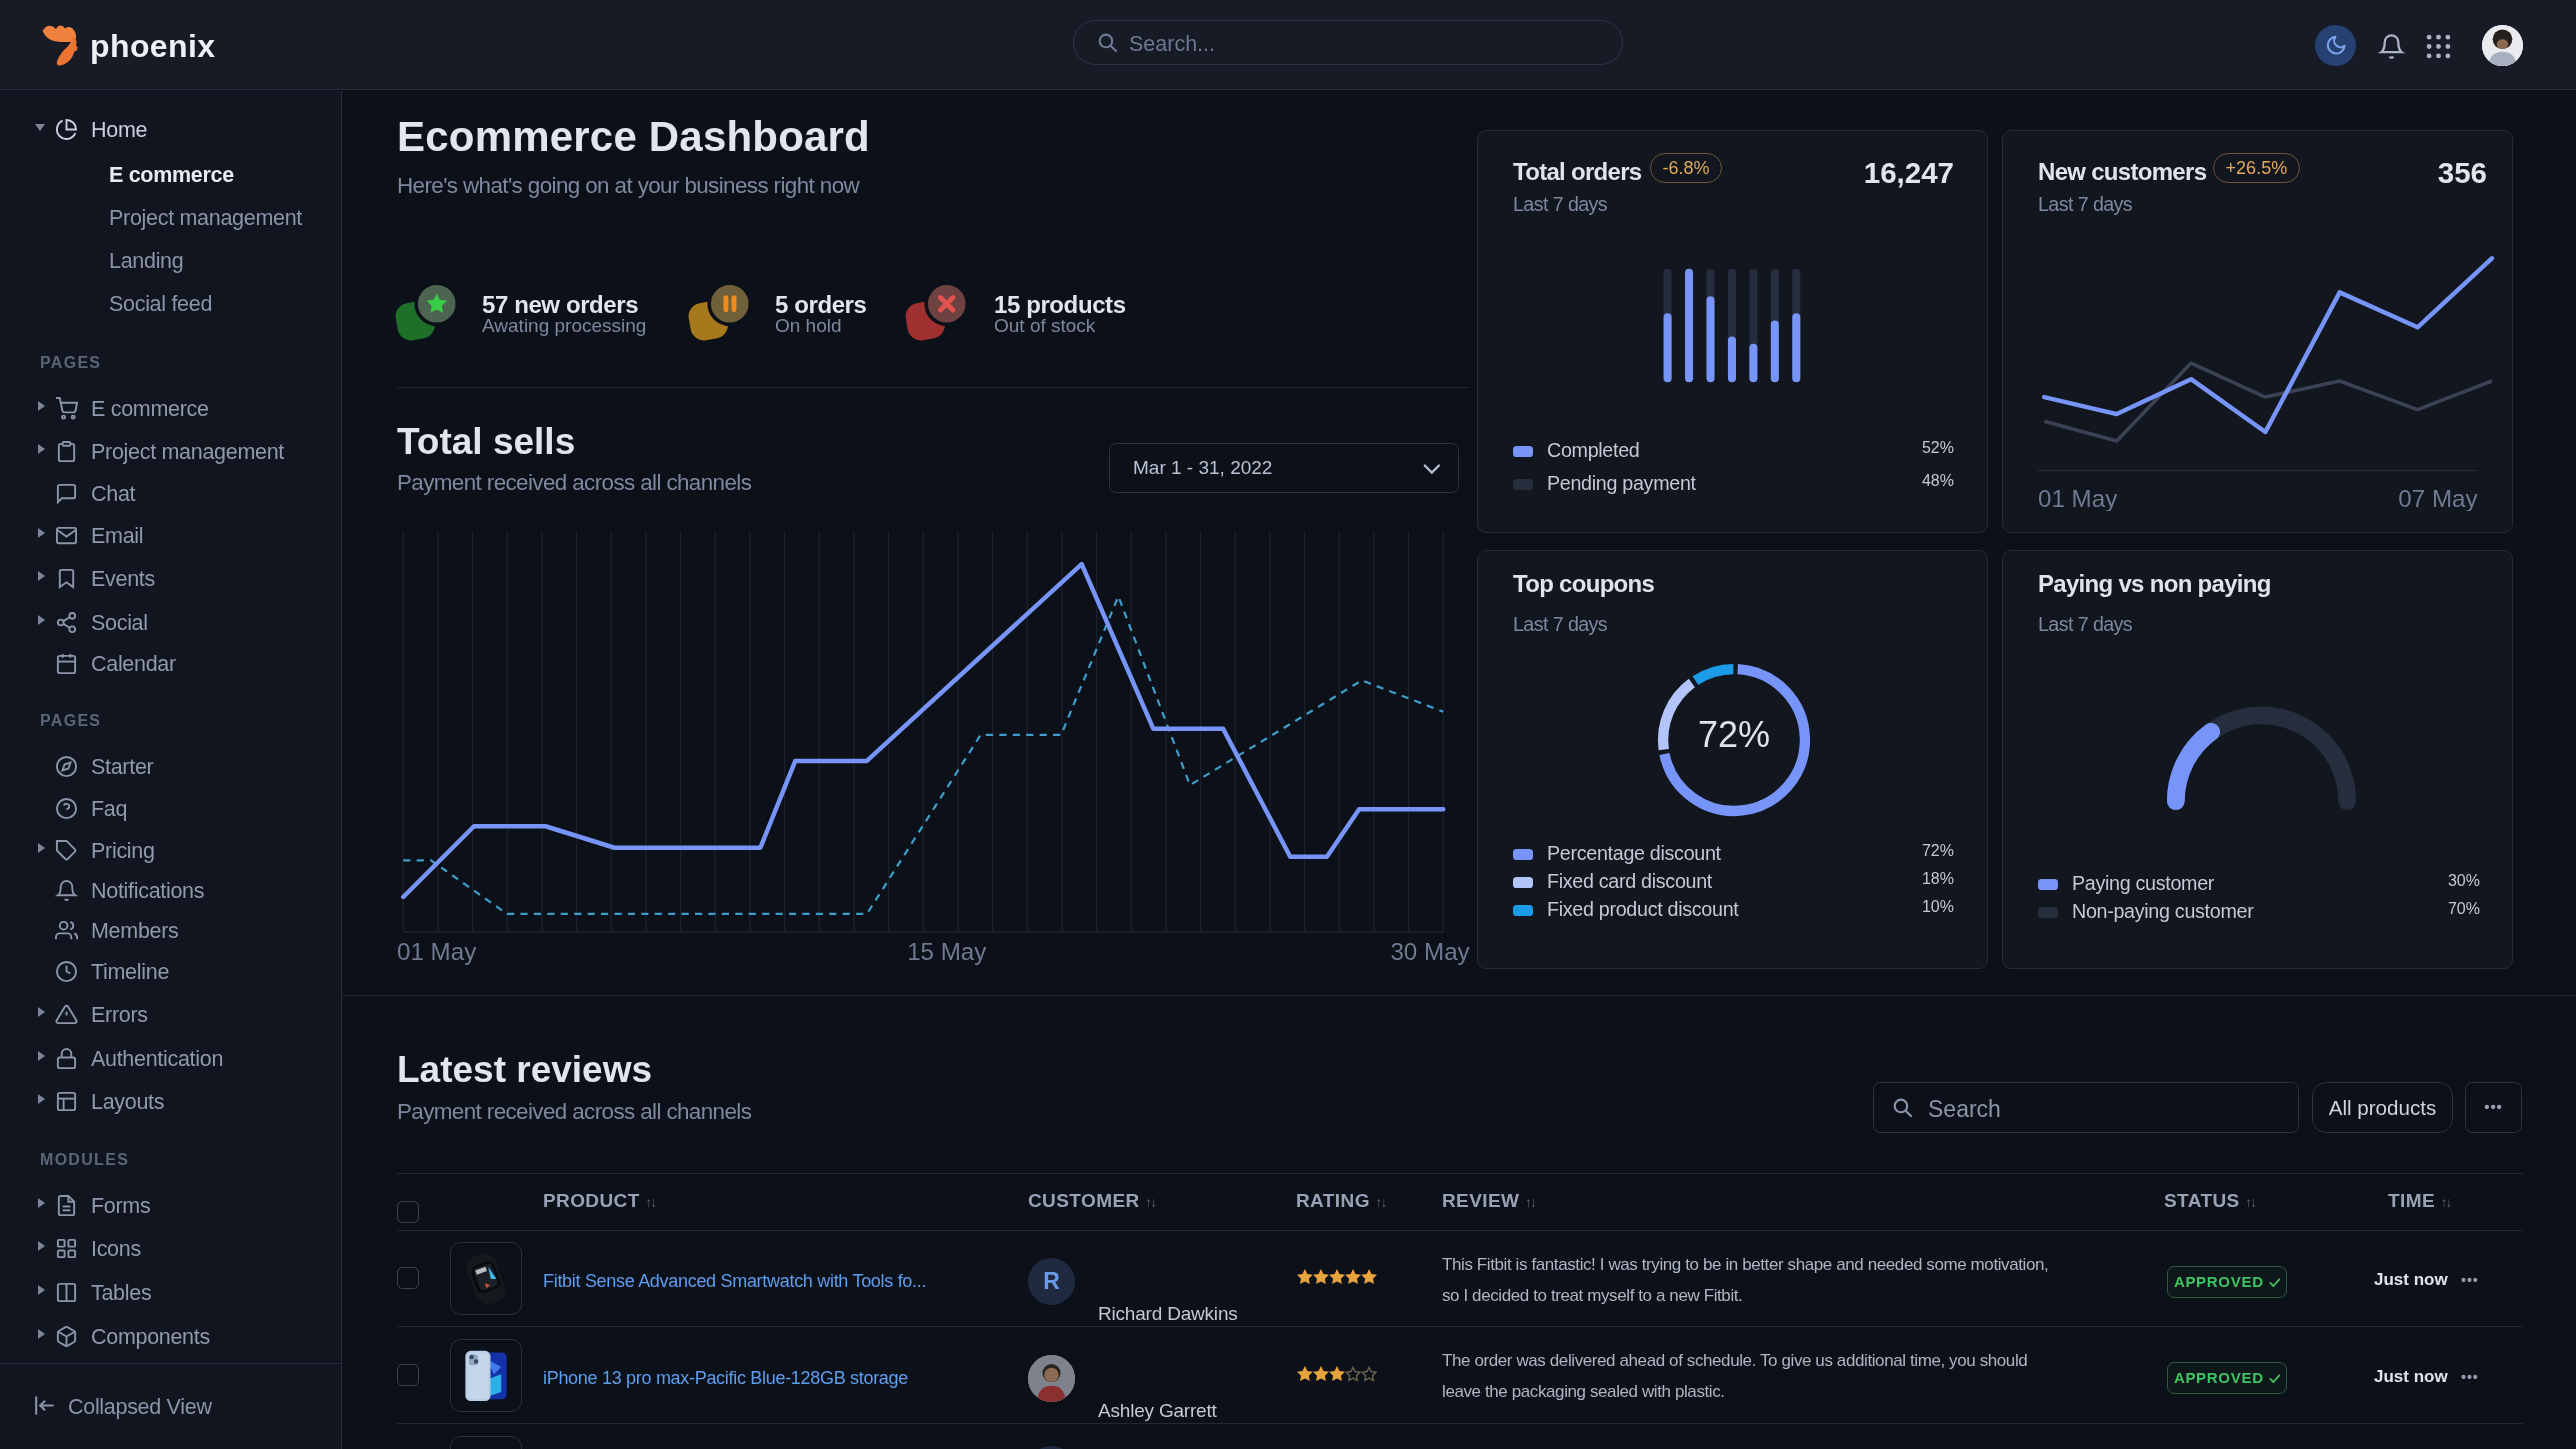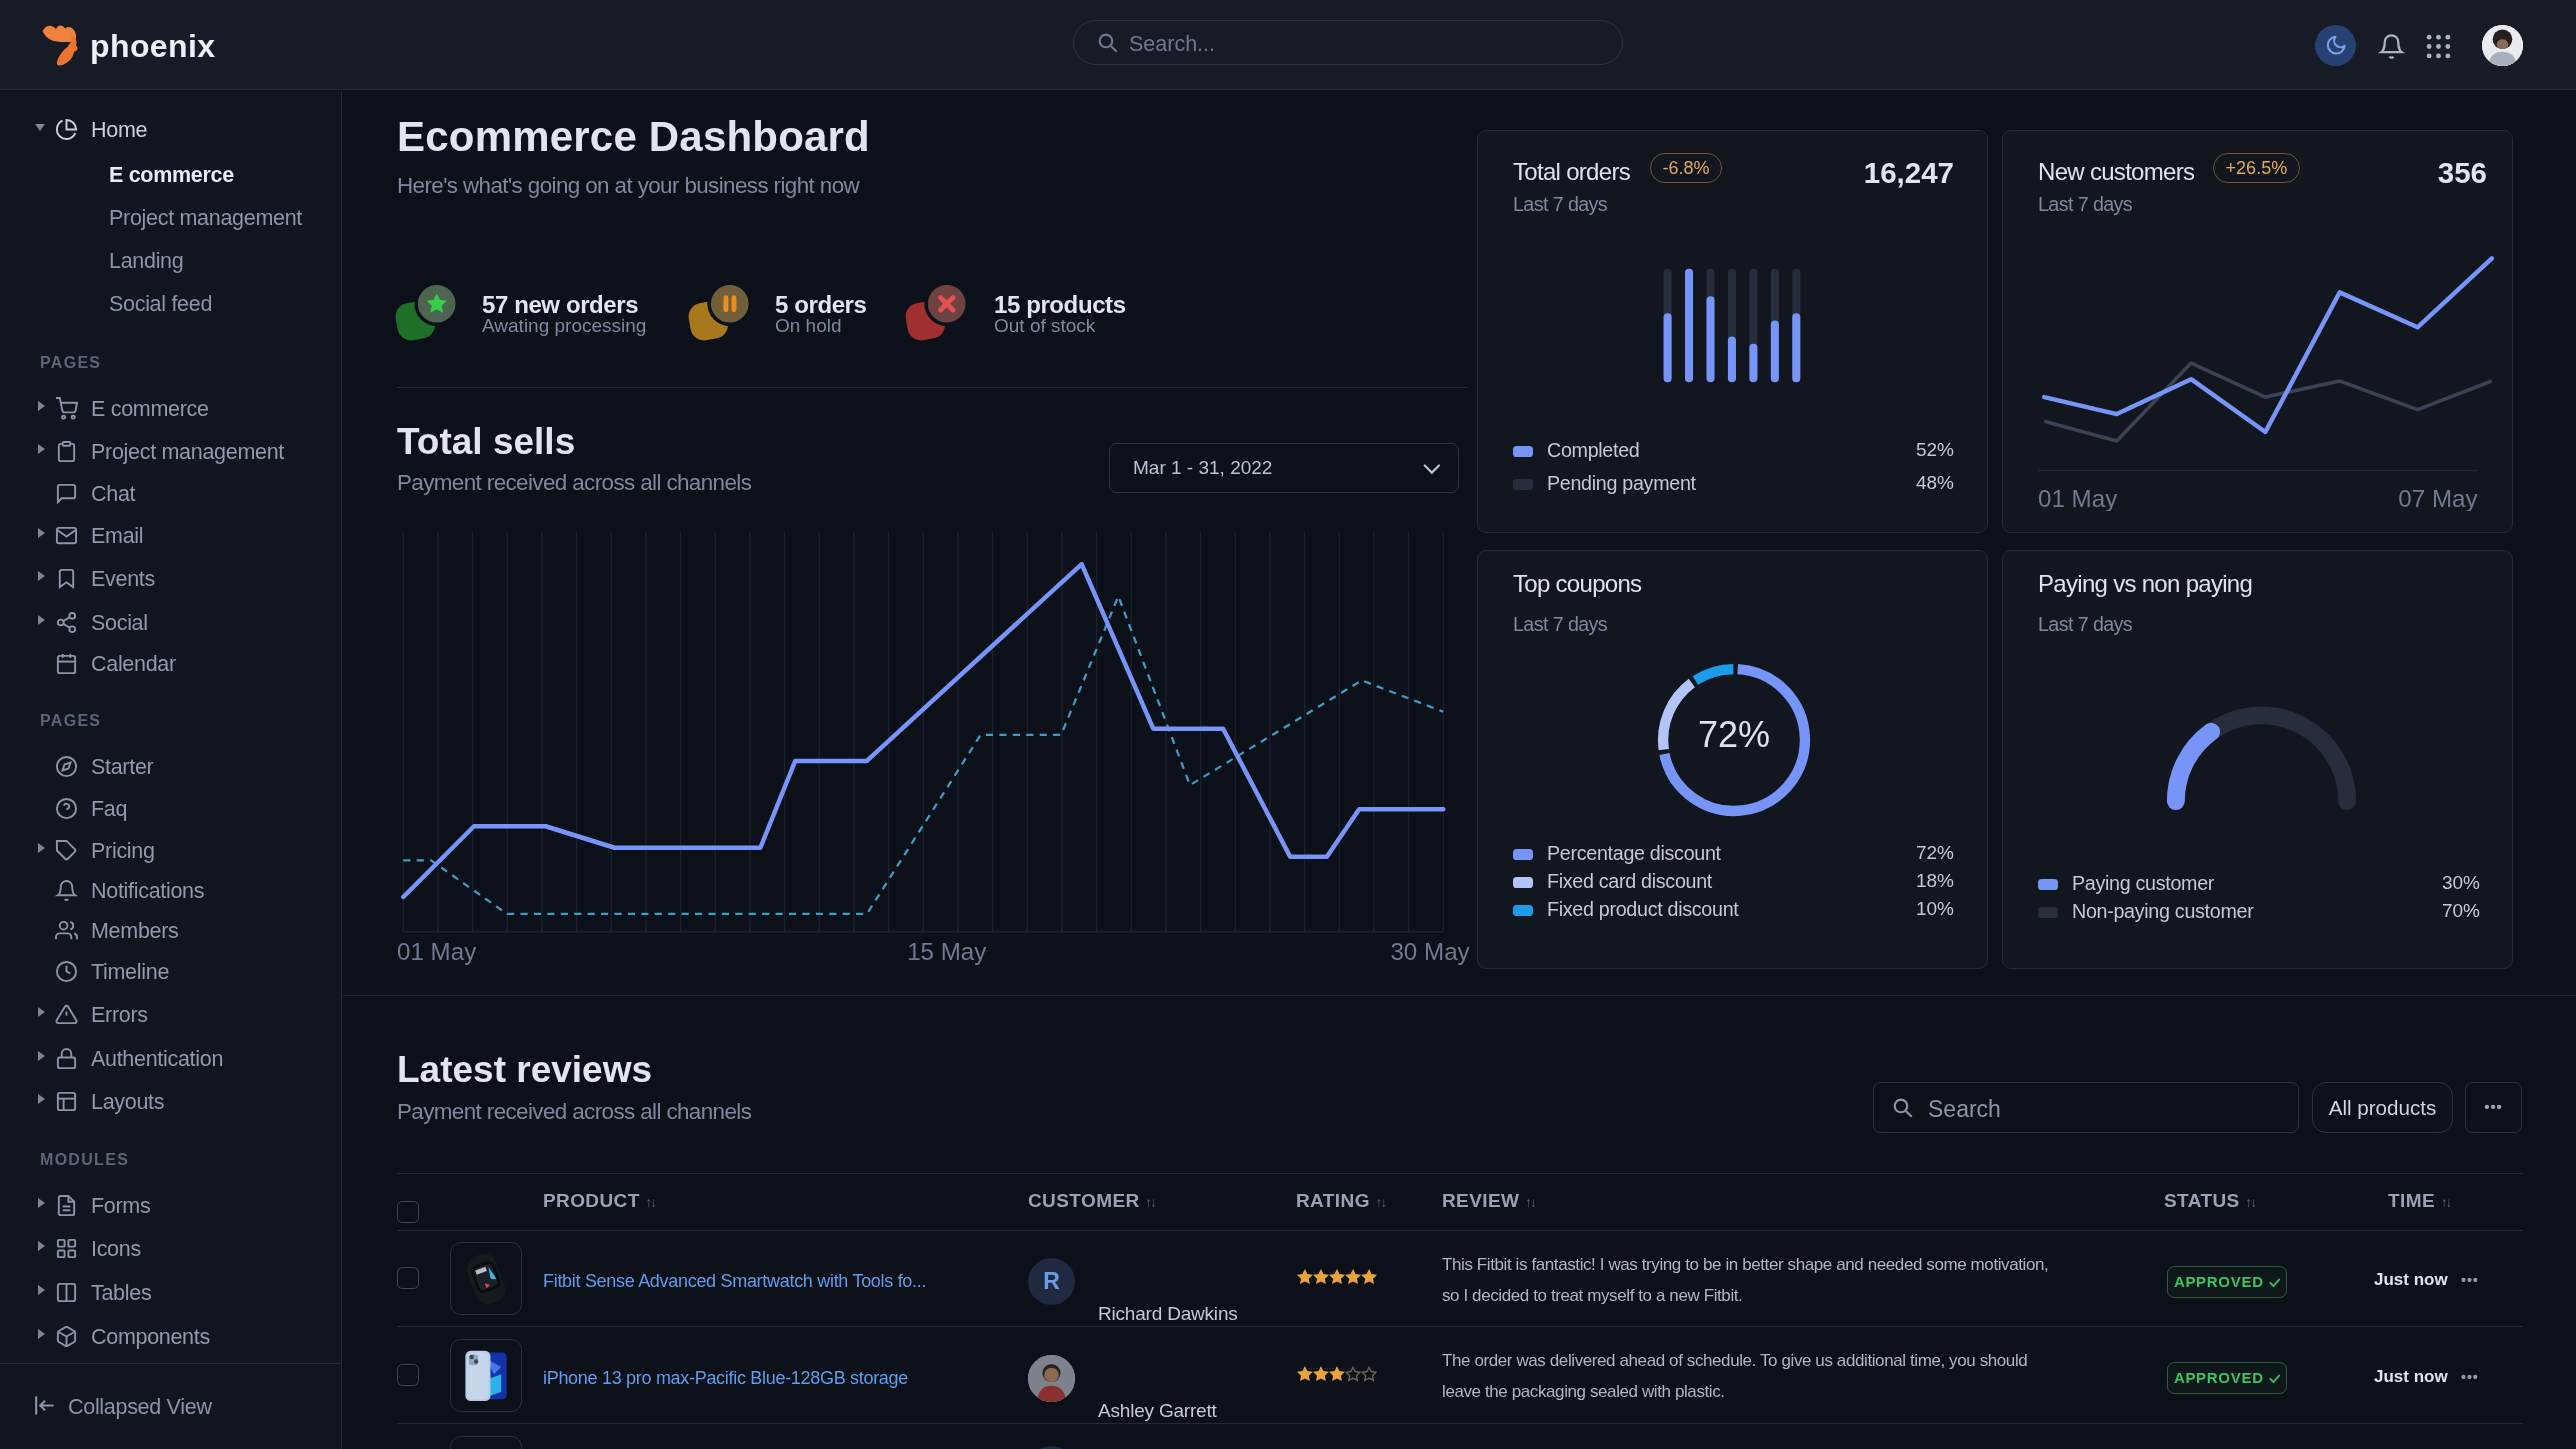--- a/index.html
+++ b/index.html
@@ -21,26 +21,26 @@
 .navitem .car { position:absolute; left:38px; top:6.3px; width:0; height:0; border-left:7.2px solid #7d8598; border-top:5.4px solid transparent; border-bottom:5.4px solid transparent; }
 .navitem svg { position:absolute; left:55px; top:1.8px; width:23px; height:23px; }
 .subitem { position:absolute; left:109px; font-size:21.5px; letter-spacing:-0.3px; color:#8b94a9; white-space:nowrap; }
 #homecaret { position:absolute; left:35px; top:124px; width:0; height:0; border-top:7.2px solid #7d8598; border-left:5.4px solid transparent; border-right:5.4px solid transparent; }
 h1.pagetitle { position:absolute; left:54px; font-size:42px; font-weight:700; color:#e1e5ee; letter-spacing:0.2px; }
 .subtext { position:absolute; font-size:22.4px; letter-spacing:-0.6px; color:#7e889f; }
 .statnum { position:absolute; letter-spacing:-0.4px; font-size:24px; font-weight:700; color:#e1e5ee; white-space:nowrap;margin-top:8px; }
 .statsub { position:absolute; font-size:19px; color:#7e889f; white-space:nowrap; }
 .hr { position:absolute; height:0.9px; background:#222836; }
 .card { position:absolute; background:#11161f; border:0.9px solid #242b3b; border-radius:9px; }
-.cardtitle { position:absolute; font-size:24px; font-weight:400; letter-spacing:-0.7px; color:#dfe3ec; }
+.cardtitle { position:absolute; font-size:24px; font-weight:700; letter-spacing:-0.7px; color:#dfe3ec; }
 .badge { position:absolute; height:30px; border:0.9px solid #6b5733; border-radius:15px; color:#e5a95b; font-size:18px; font-weight:400; line-height:29px; padding:0 11.6px; }
 .bignum { position:absolute; font-size:29.5px; font-weight:700; color:#e1e5ee; text-align:right; }
 .legendrow { position:absolute; font-size:19.7px; letter-spacing:-0.3px; color:#c3c9d6; }
 .legendrow .sw { display:inline-block; width:19.7px; height:10.7px; border-radius:3.6px; margin-right:14.3px; }
-.legendpct { position:absolute; font-size:19px; color:#c3c9d6; text-align:right; }
+.legendpct { position:absolute; font-size:16px; color:#c3c9d6; text-align:right; }
 
 .thead { position:absolute; font-size:19px; font-weight:700; color:#99a1b5; letter-spacing:0.4px; white-space:nowrap; }
 .sorticon { color:#5c6578; font-size:13.4px; letter-spacing:-1.8px; font-weight:400; }
 .checkbox { position:absolute; width:22.4px; height:22.4px; border:1.8px solid #3c4355; border-radius:5.4px; }
 .thumb { position:absolute; width:72px; height:73px; border:0.9px solid #2a3140; border-radius:10.7px; }
 .plink { position:absolute; font-size:18px; letter-spacing:-0.3px; font-weight:500; color:#5e9eef; white-space:nowrap; }
 .cname { position:absolute; font-size:19px; letter-spacing:-0.2px; font-weight:500; color:#c3c9d6; white-space:nowrap;margin-top:32px; }
 .review { position:absolute; font-size:17px; letter-spacing:-0.4px; color:#aeb5c5; line-height:31px; white-space:nowrap; }
 .statusb { position:absolute; width:120px; height:32px; border:0.9px solid #2e5c3c; border-radius:7.2px; background:rgba(34,80,46,0.12); color:#3fc361; font-size:15px; font-weight:700; letter-spacing:0.7px; text-align:center; line-height:30px; white-space:nowrap; }
 .timecell { position:absolute; font-size:17px; font-weight:700; color:#dfe3ec; }

